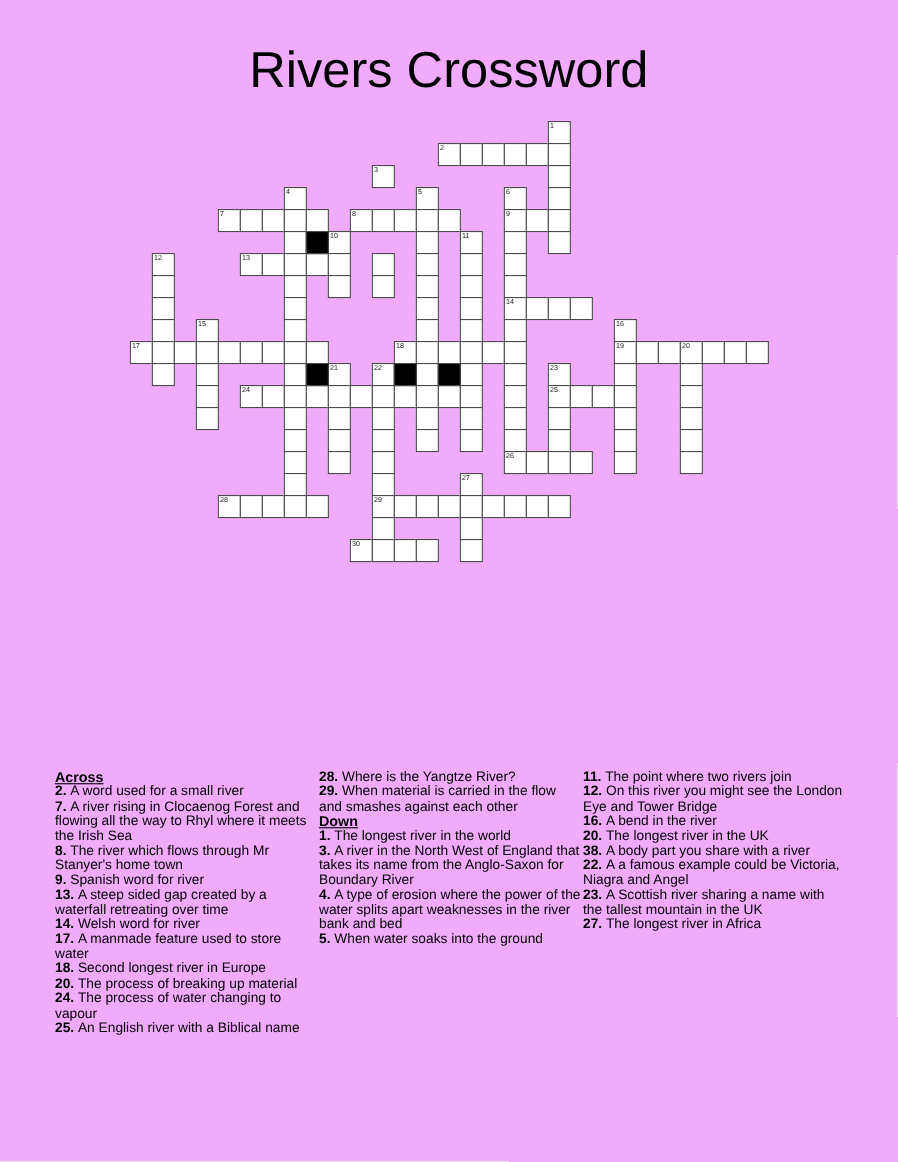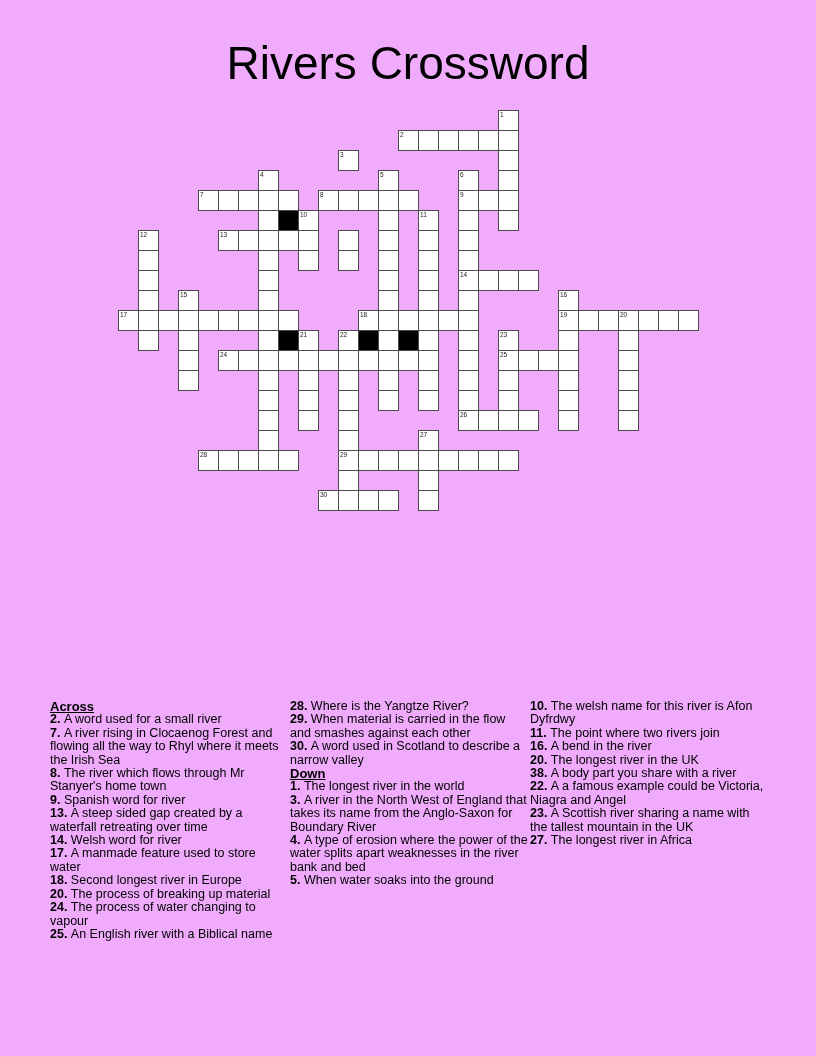--- a/index.html
+++ b/index.html
@@ -322,30 +322,29 @@
       <p class="clue"><b>14. </b>Welsh word for river</p>
       <p class="clue"><b>17. </b>A manmade feature used to store water</p>
       <p class="clue"><b>18. </b>Second longest river in Europe</p>
       <p class="clue"><b>20. </b>The process of breaking up material</p>
       <p class="clue"><b>24. </b>The process of water changing to vapour</p>
       <p class="clue"><b>25. </b>An English river with a Biblical name</p>
     </div>
   <div class="clue-col" id="clue-col-2">
       <p class="clue"><b>28. </b>Where is the Yangtze River?</p>
       <p class="clue"><b>29. </b>When material is carried in the flow and smashes against each other</p>
-      <p class="clue"><b>30. </b>A word used in Scotland to describe a narrow valley</p>
       <p class="clue-header">Down</p>
       <p class="clue"><b>1. </b>The longest river in the world</p>
       <p class="clue"><b>3. </b>A river in the North West of England that takes its name from the Anglo-Saxon for Boundary River</p>
       <p class="clue"><b>4. </b>A type of erosion where the power of the water splits apart weaknesses in the river bank and bed</p>
       <p class="clue"><b>5. </b>When water soaks into the ground</p>
     </div>
   <div class="clue-col" id="clue-col-3">
-      <p class="clue"><b>10. </b>The welsh name for this river is Afon Dyfrdwy</p>
       <p class="clue"><b>11. </b>The point where two rivers join</p>
+      <p class="clue"><b>12. </b>On this river you might see the London Eye and Tower Bridge</p>
       <p class="clue"><b>16. </b>A bend in the river</p>
       <p class="clue"><b>20. </b>The longest river in the UK</p>
       <p class="clue"><b>38. </b>A body part you share with a river</p>
       <p class="clue"><b>22. </b>A a famous example could be Victoria, Niagra and Angel</p>
       <p class="clue"><b>23. </b>A Scottish river sharing a name with the tallest mountain in the UK</p>
       <p class="clue"><b>27. </b>The longest river in Africa</p>
     </div>
 </div>
 
 </body></html>

